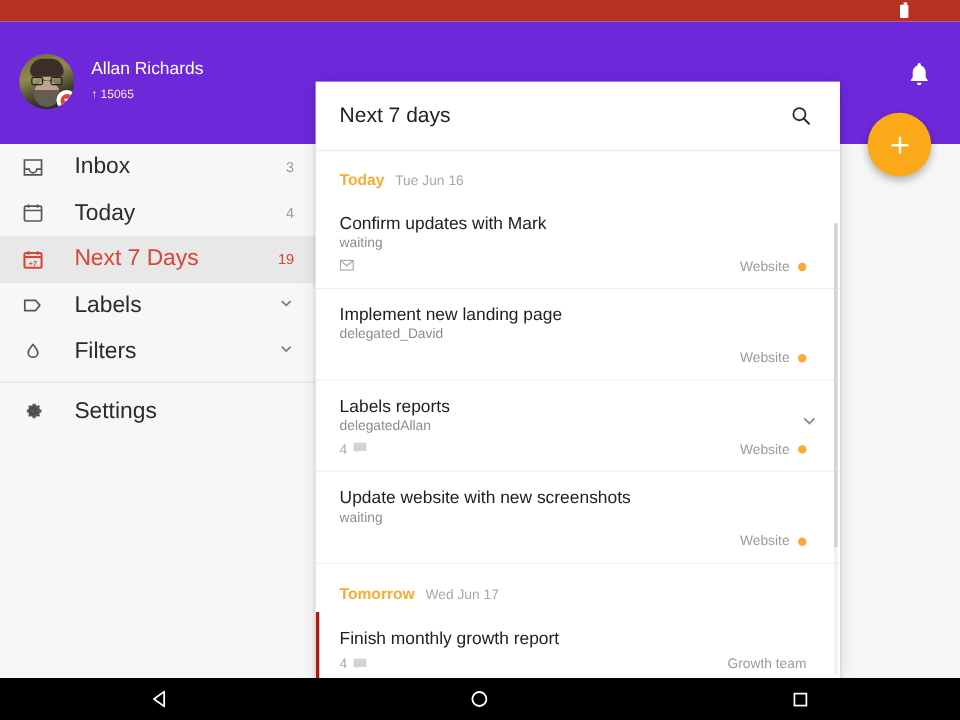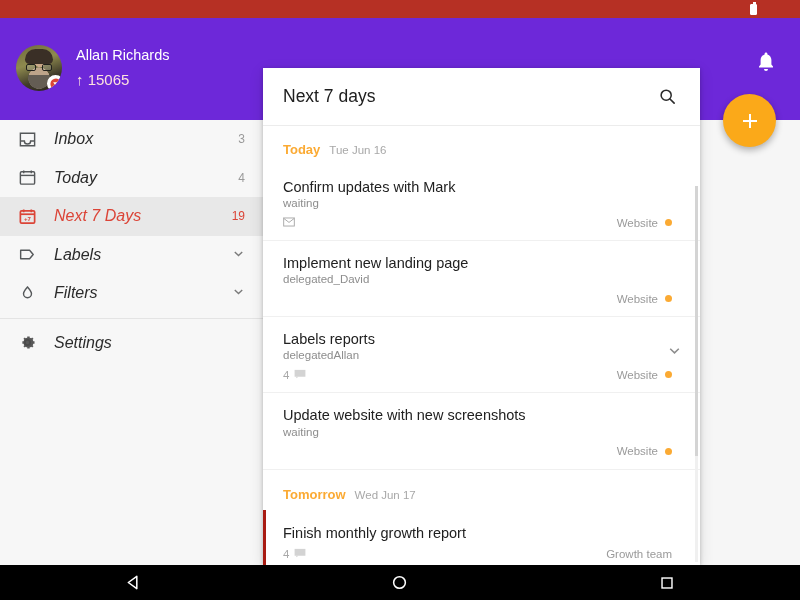--- a/index.html
+++ b/index.html
@@ -45,32 +45,32 @@
   .avatar .glasses i:first-child { left:0; } .avatar .glasses i:last-child { right:0; }
   .avatar .beard { position:absolute; bottom:2px; left:12px; width:22px; height:14px;
                    border-radius:0 0 11px 11px; background:#55514a; opacity:.85; }
   .badge {
     position: absolute; right: -2px; bottom: -1px; width: 17px; height: 17px;
     border-radius: 50%; background: #fff; border: 2px solid #fff;
     display: flex; align-items: center; justify-content: center;
   }
   .badge svg { display: block; }
   .uname { color: #fff; font-size: 14.5px; font-weight: 400; line-height: 1.1; }
-  .ukarma { color: #fde2de; font-size: 15px; margin-top: 7px; }
+  .ukarma { color: #fde2de; font-size: 10px; margin-top: 7px; }
   .bell { position: absolute; right: 24px; top: 33px; }
 
   
   .sidebar { position: absolute; top: 120px; left: 0; width: 263px; bottom: 35px;
              background: #f7f7f7; }
   .nav-item {
     position: relative; height: 38.5px; display: flex; align-items: center;
     padding: 0 18px 0 18px; cursor: default;
   }
   .nav-item .ico { width: 26px; display:flex; align-items:center; justify-content:flex-start; flex:none; }
-  .nav-item .lbl { font-size: 16px; color: #2b2b2b; flex: 1; margin-left: 10px; font-style: italic; }
+  .nav-item .lbl { font-size: 19px; color: #2b2b2b; flex: 1; margin-left: 18px; }
   .nav-item .cnt { font-size: 12px; color: #9a9a9a; }
   .nav-item.active { background: #e8e8e8; }
   .nav-item.active .lbl { color: #db4437; }
   .nav-item.active .cnt { color: #db4437; }
   .nav-sep { height: 1px; background: #e4e4e4; margin: 5px 0 5px 0; }
   .chev { color: #7b7b7b; }
 
   
   .card {
     position: absolute; left: 263px; top: 68px; width: 437px; bottom: 35px;

